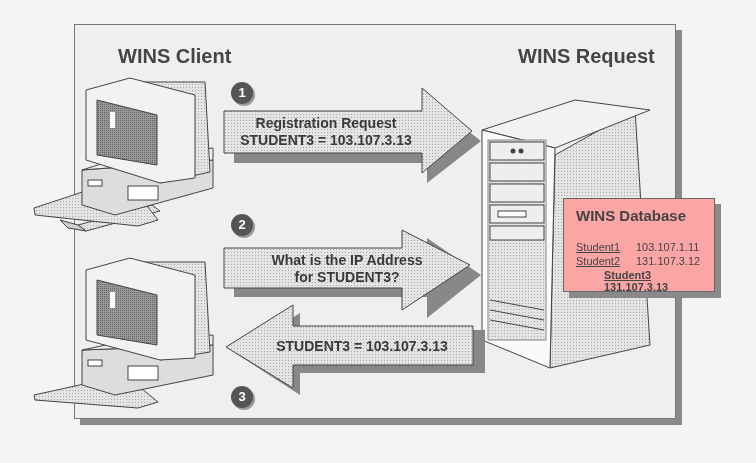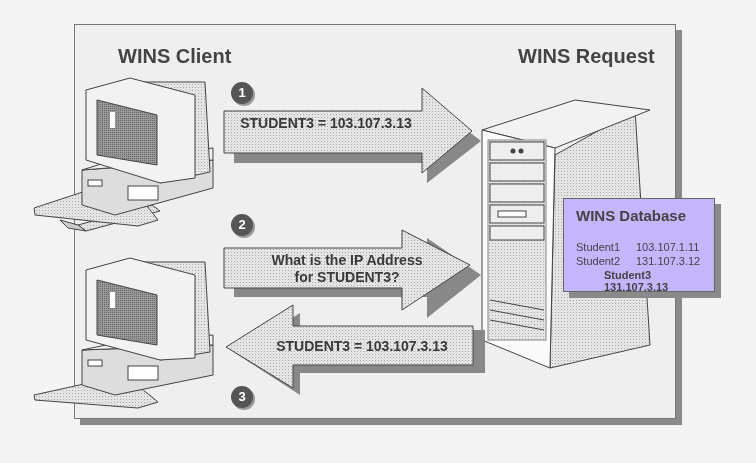--- a/index.html
+++ b/index.html
@@ -2,25 +2,25 @@
 <html><head>
 <meta charset="utf-8">
 <style>
   html,body{margin:0;padding:0;background:#f4f4f4;}
   body{width:756px;height:463px;position:relative;overflow:hidden;font-family:"Liberation Sans",sans-serif;}
   .frame{position:absolute;left:74px;top:24px;width:600px;height:393px;background:#efefef;border:1px solid #777;box-shadow:6px 6px 0 #8a8a8a;}
   .title{position:absolute;font-weight:bold;font-size:20px;color:#444;}
   svg{position:absolute;left:0;top:0;}
   .arrowtext{position:absolute;font-weight:bold;font-size:14px;color:#3a3a3a;text-align:center;line-height:17px;}
   .badge{position:absolute;width:22px;height:22px;border-radius:50%;background:#555;color:#fff;font-weight:bold;font-size:13px;text-align:center;line-height:22px;box-shadow:2px 2px 0 #999;}
-  .db{position:absolute;left:563px;top:198px;width:150px;height:92px;background:#c4b5fd;border:1px solid #666;box-shadow:6px 6px 0 #8a8a8a;}
+  .db{position:absolute;left:563px;top:198px;width:150px;height:92px;background:#fca5a5;border:1px solid #666;box-shadow:6px 6px 0 #8a8a8a;}
   .db-title{position:absolute;left:12px;top:8px;font-weight:bold;font-size:15px;color:#444;}
   .db-row{position:absolute;left:12px;font-size:11px;color:#444;}
   .db-row span{display:inline-block;}
-  .db-row .n{width:60px;}
+  .db-row .n{width:60px;text-decoration:underline;}
   .db-row.bold{font-weight:bold;}
 </style>
 </head>
 <body>
 
 <div class="frame"></div>
 
 <div class="title" style="left:118px;top:45px;">WINS Client</div>
 <div class="title" style="left:518px;top:45px;">WINS Request</div>
 
@@ -94,20 +94,21 @@
     <polygon points="295,308 295,325 480,325 480,368 295,368 295,390 230,348" fill="#888" transform="translate(5,5)"></polygon>
     <polygon points="293,305 293,326 473,326 473,365 293,365 293,388 226,347" fill="url(#dots)" stroke="#444"></polygon>
   </g>
 </svg>
 
 <div class="badge" style="left:231px;top:82px;">1</div>
 <div class="badge" style="left:231px;top:214px;">2</div>
 <div class="badge" style="left:231px;top:386px;">3</div>
 
 <div class="arrowtext" style="left:226px;top:115px;width:200px;">
+  <div>Registration Request</div>
   <div>STUDENT3 = 103.107.3.13</div>
 </div>
 <div class="arrowtext" style="left:226px;top:252px;width:200px;padding-left:21px;">
   <div>What is the IP Address</div>
   <div>for STUDENT3?</div>
 </div>
 <div class="arrowtext" style="left:262px;top:338px;width:200px;">
   <div>STUDENT3 = 103.107.3.13</div>
 </div>
 

